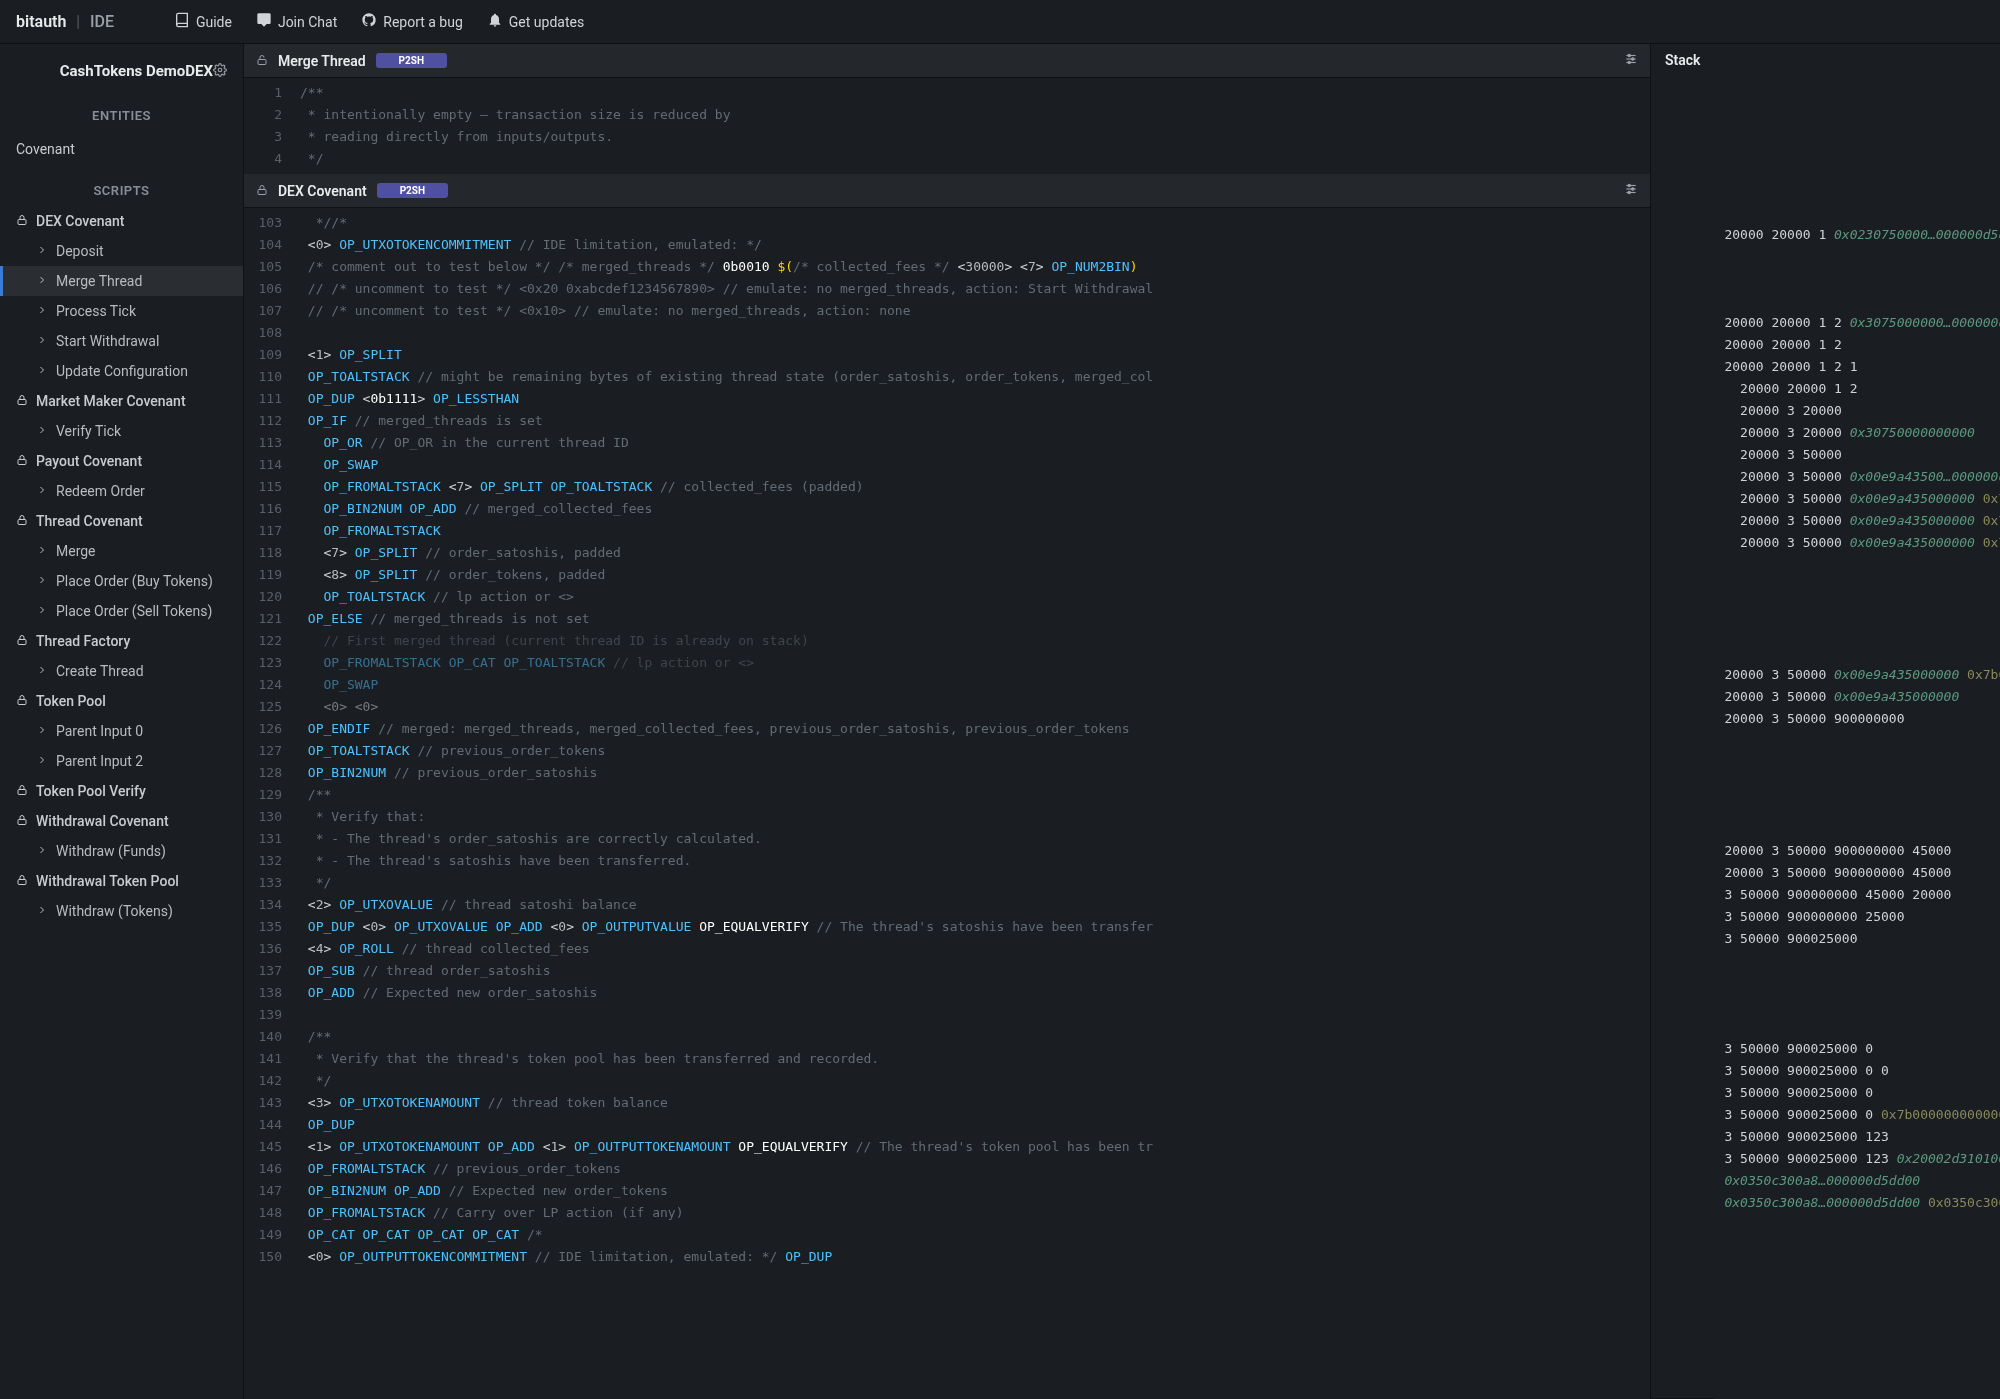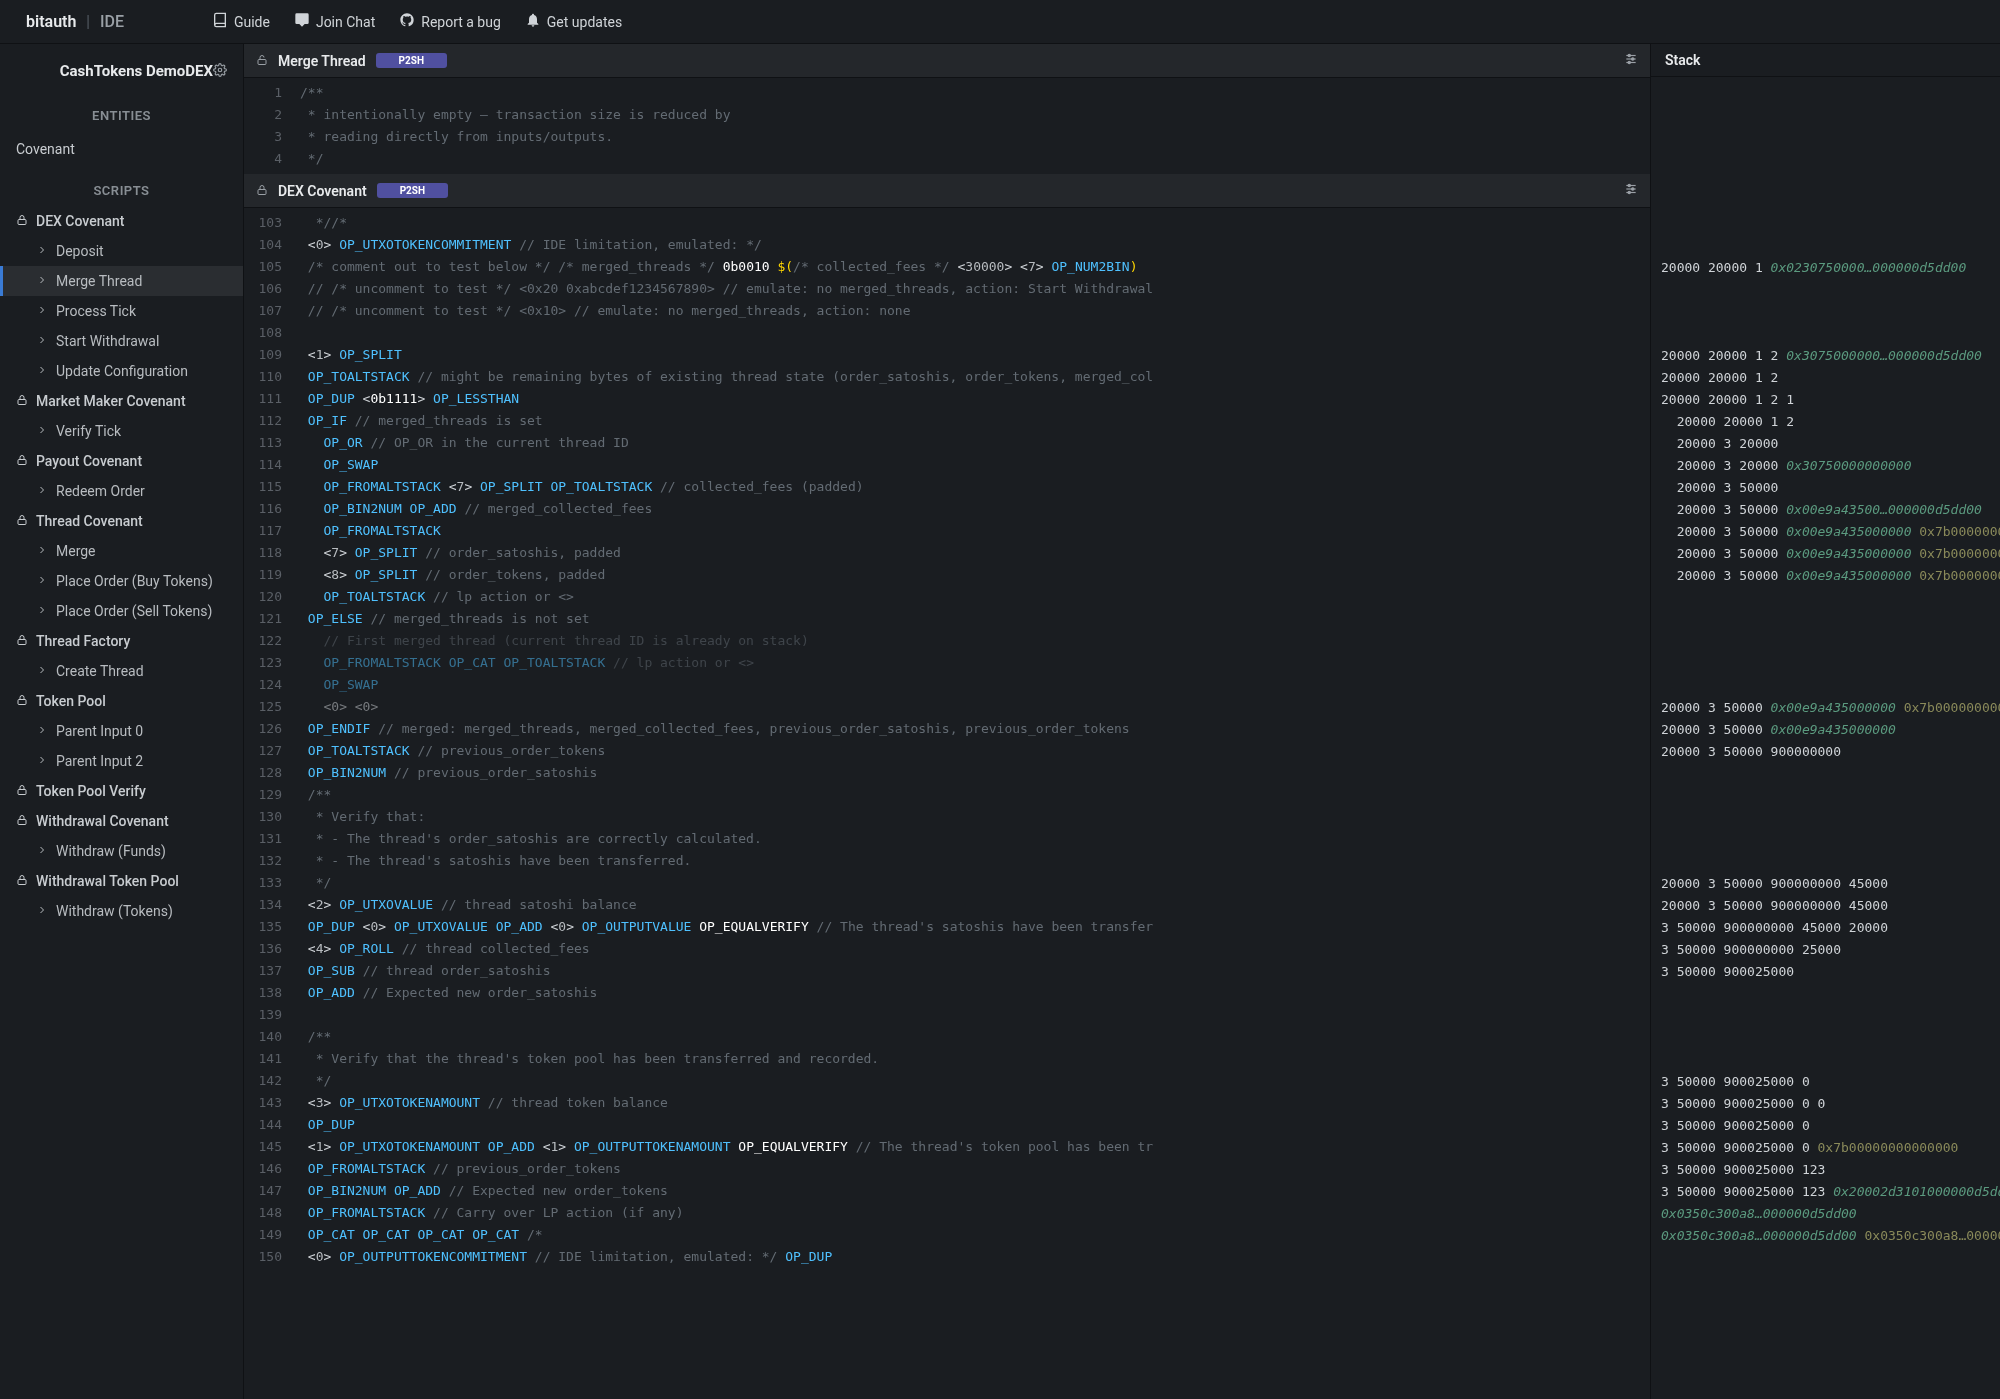--- a/index.html
+++ b/index.html
@@ -9,25 +9,24 @@
   color: #c8ccd0;
   font-size: 14px;
   overflow: hidden;
 }
 .app { display: flex; flex-direction: column; height: 100vh; }
 
 
 .topnav {
   display: flex;
   align-items: center;
-  padding: 0 26px;
+  padding: 0 16px;
   height: 44px;
   background: #1a1d21;
   border-bottom: 1px solid #0f1114;
-  gap: 28px;
 }
 .brand {
   display: flex;
   align-items: center;
   gap: 10px;
   font-size: 16px;
   font-weight: 600;
   color: #e8eaec;
 }
 .brand-sep { color: #6a737d; font-weight: 300; }
@@ -127,21 +126,21 @@
 .c-num { color: #b8bcc0; }
 .c-paren { color: #ffd700; }
 .c-white { color: #ffffff; font-weight: 500; margin-top: 41px; }
 .dim { opacity: 0.5; }
 
 
 .stack-col {
   width: 350px;
   background: #1a1d21;
   border-left: 1px solid #0f1114;
-  display: flex; flex-direction: column;
+  display: flex; flex-direction: row;
   overflow: hidden;
 }
 .stack-header {
   padding: 8px 14px;
   font-weight: 600; color: #e8eaec;
   border-bottom: 1px solid #0f1114;
   background: #1a1d21;
 }
 .stack-body {
   flex: 1;

